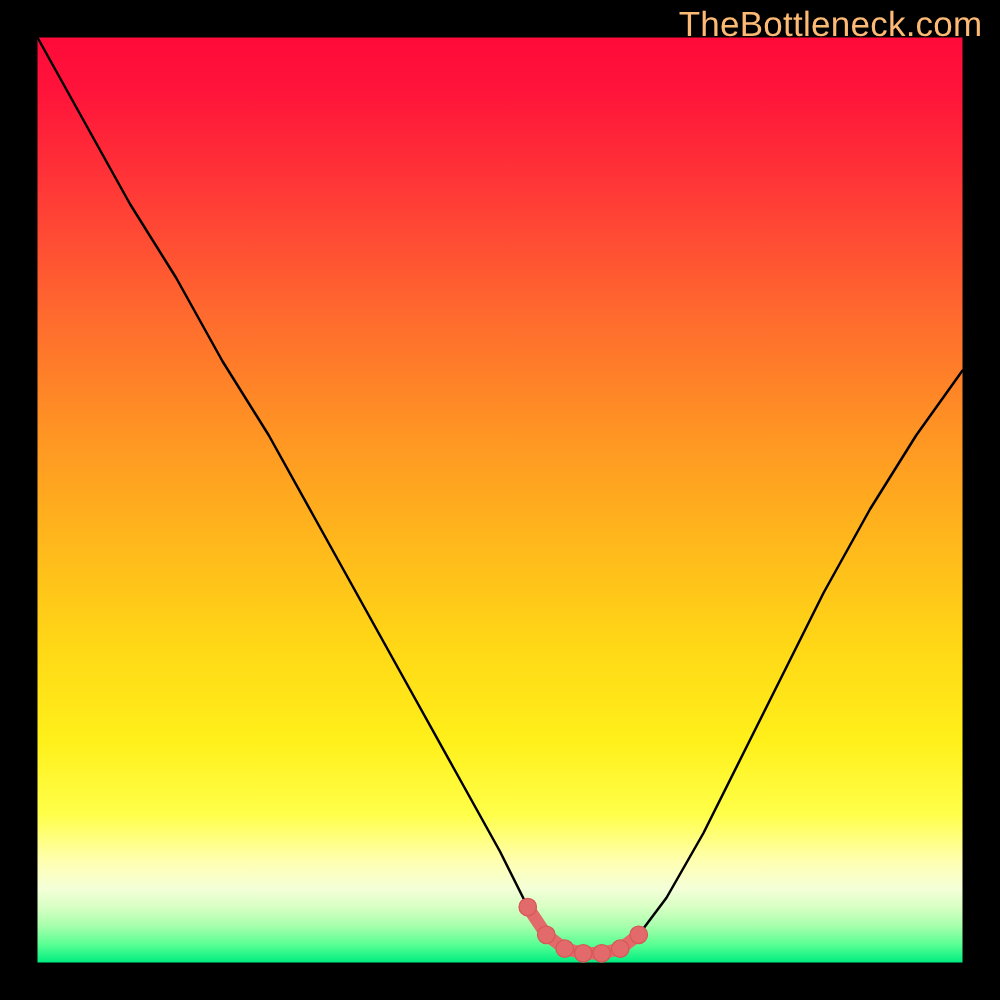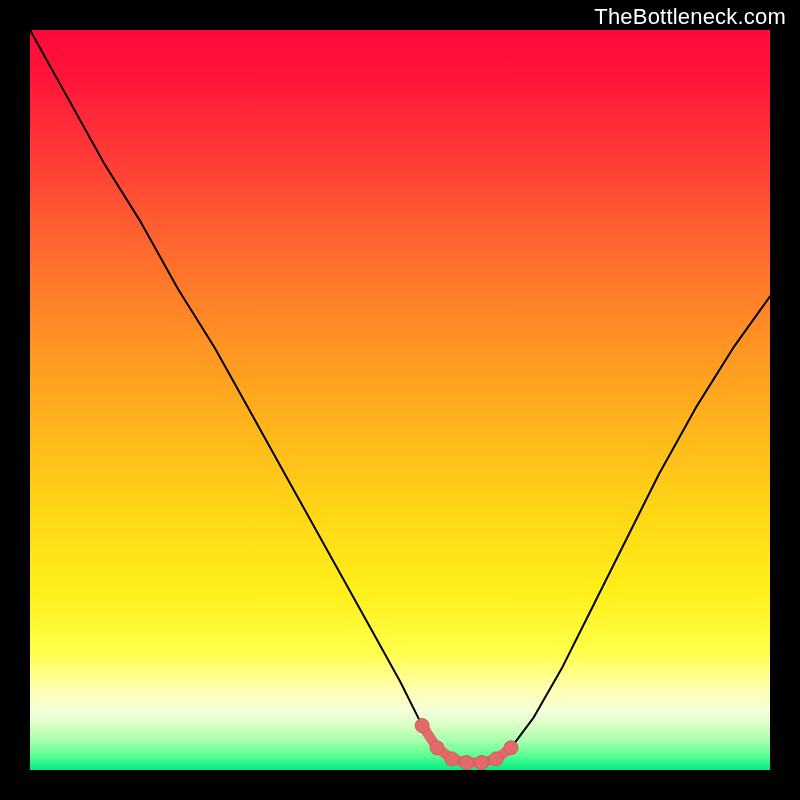--- a/index.html
+++ b/index.html
@@ -40,22 +40,22 @@
       #d8ffc4 94%,
       #a8ffac 96%,
       #5cff94 98%,
       #00ee80 100%
     );
   }
   .watermark {
     position: absolute;
     top: 4px;
     right: 14px;
-    color: #ffffff;
-    font-size: 22px;
+    color: #fdba74;
+    font-size: 28px;
     font-weight: 500;
     letter-spacing: 0.2px;
     user-select: none;
   }
   svg.curve {
     position: absolute;
     left: 0;
     top: 0;
     width: 740px;
     height: 740px;

